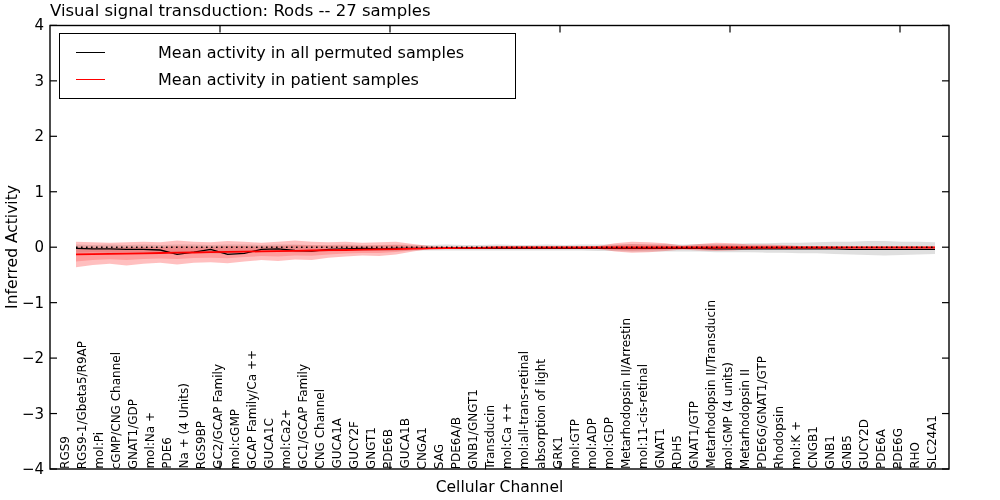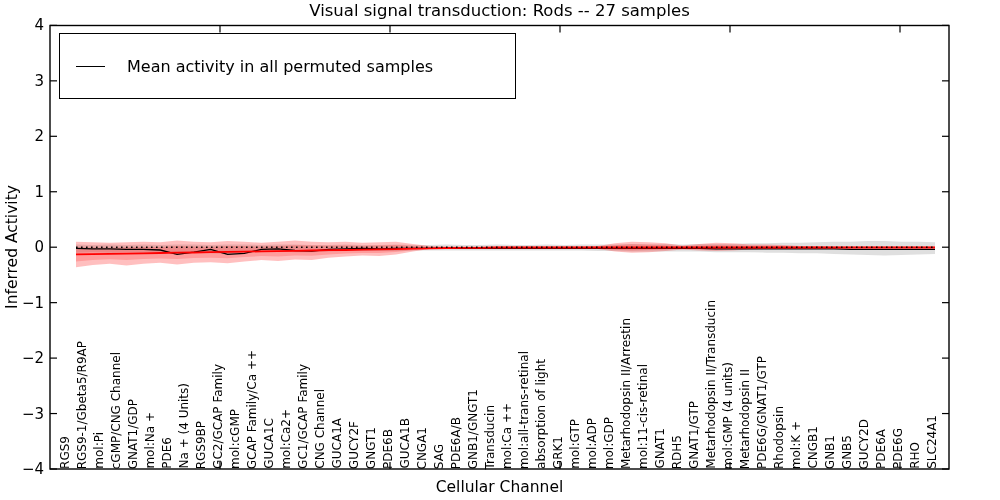--- a/index.html
+++ b/index.html
@@ -3,21 +3,21 @@
 <meta charset="utf-8">
 <style>
   html,body{margin:0;padding:0;}
   body{
     width:1000px;height:500px;background:#ffffff;position:relative;overflow:hidden;
     font-family:"DejaVu Sans","Liberation Sans",sans-serif;color:#000;
   }
   .fig{position:absolute;inset:0;width:1000px;height:500px;}
   svg.plot{position:absolute;left:0;top:0;}
   .chart-title{
-    position:absolute;top:1px;left:50px;width:899px;text-align:center;
+    position:absolute;top:1px;left:50px;width:899px;text-align:left;
     font-size:16.5px;white-space:nowrap;
   }
   .x-axis-label{
     position:absolute;top:478px;left:50px;width:899px;text-align:center;font-size:15.5px;
   }
   .y-axis-label{
     position:absolute;top:247px;left:12px;transform:translate(-50%,-50%) rotate(-90deg);
     font-size:15.5px;white-space:nowrap;
   }
   .ylab{
@@ -28,21 +28,21 @@
     font-size:12px;line-height:14.5px;white-space:nowrap;
   }
   .legend{
     position:absolute;left:59px;top:33px;width:457px;height:66px;background:#fff;
     border:1.6px solid #000;box-sizing:border-box;display:flex;flex-direction:column;
     justify-content:space-evenly;
   }
   .legend-row{display:flex;align-items:center;}
   .legend-line{display:inline-block;width:29px;height:0;border-top:1.7px solid #000;
     margin-left:16px;margin-right:22px;flex:0 0 auto;}
-  .legend-label{font-size:16px;white-space:nowrap;}
+  .legend-label{font-size:16px;white-space:nowrap;margin-left:31px;}
 </style>
 </head>
 <body>
 
 <div class="fig">
 
   <svg class="plot" id="plot-svg" width="1000" height="500" viewBox="0 0 1000 500">
     <g id="bands">
         <path d="M76.0,244.4L92.8,245.0L109.7,244.4L126.5,245.0L143.4,244.4L160.2,245.0L177.1,244.4L193.9,244.4L210.7,245.0L227.6,244.4L244.4,244.4L261.3,245.0L278.1,244.4L295.0,244.4L311.8,245.0L328.6,245.0L345.5,244.4L362.3,245.0L379.2,245.0L396.0,244.4L412.9,245.0L429.7,245.0L446.5,244.4L463.4,245.0L480.2,245.0L497.1,244.4L513.9,245.0L530.8,245.0L547.6,244.4L564.4,245.0L581.3,244.4L598.1,244.4L615.0,244.4L631.8,243.9L648.7,244.4L665.5,243.9L682.3,244.4L699.2,243.9L716.0,243.9L732.9,243.9L749.7,243.3L766.6,243.3L783.4,242.8L800.2,242.8L817.1,242.2L833.9,241.7L850.8,241.7L867.6,241.1L884.5,241.1L901.3,241.7L918.1,241.7L935.0,242.2L935.0,253.9L918.1,254.4L901.3,255.0L884.5,255.5L867.6,255.0L850.8,254.4L833.9,253.9L817.1,253.3L800.2,253.3L783.4,252.7L766.6,252.7L749.7,252.2L732.9,252.2L716.0,252.2L699.2,251.6L682.3,251.6L665.5,251.6L648.7,251.6L631.8,251.6L615.0,251.1L598.1,251.1L581.3,250.5L564.4,250.5L547.6,250.5L530.8,250.5L513.9,250.5L497.1,250.5L480.2,250.5L463.4,250.5L446.5,250.5L429.7,250.5L412.9,250.5L396.0,251.1L379.2,251.1L362.3,251.1L345.5,251.1L328.6,251.6L311.8,252.2L295.0,252.2L278.1,251.6L261.3,251.6L244.4,252.7L227.6,253.9L210.7,253.3L193.9,252.7L177.1,253.9L160.2,252.2L143.4,252.7L126.5,252.2L109.7,252.7L92.8,252.2L76.0,252.7Z" fill="#aaaaaa" fill-opacity="0.38"></path>
         <path d="M76.0,241.7L92.8,242.2L109.7,242.8L126.5,242.2L143.4,241.7L160.2,242.2L177.1,240.5L193.9,241.7L210.7,242.2L227.6,241.1L244.4,241.7L261.3,242.8L278.1,241.7L295.0,240.5L311.8,241.7L328.6,242.2L345.5,241.7L362.3,242.8L379.2,242.2L396.0,241.7L412.9,243.9L429.7,246.1L446.5,246.6L463.4,246.6L480.2,246.6L497.1,246.6L513.9,246.6L530.8,246.6L547.6,246.6L564.4,246.6L581.3,246.6L598.1,246.1L615.0,243.3L631.8,241.7L648.7,242.2L665.5,243.3L682.3,245.5L699.2,243.9L716.0,242.8L732.9,243.3L749.7,244.4L766.6,244.4L783.4,245.0L800.2,246.1L817.1,246.1L833.9,246.6L850.8,246.6L867.6,246.6L884.5,246.6L901.3,246.6L918.1,246.6L935.0,246.6L935.0,248.3L918.1,248.3L901.3,248.3L884.5,248.3L867.6,248.3L850.8,248.3L833.9,248.3L817.1,248.3L800.2,248.3L783.4,248.9L766.6,248.9L749.7,249.4L732.9,250.5L716.0,251.1L699.2,250.5L682.3,249.4L665.5,251.1L648.7,252.2L631.8,252.7L615.0,251.6L598.1,248.9L581.3,248.3L564.4,248.3L547.6,248.3L530.8,248.3L513.9,248.3L497.1,248.3L480.2,248.3L463.4,248.3L446.5,248.3L429.7,248.9L412.9,251.6L396.0,254.4L379.2,256.1L362.3,255.5L345.5,256.6L328.6,257.7L311.8,260.0L295.0,259.4L278.1,261.1L261.3,260.0L244.4,261.6L227.6,263.3L210.7,262.2L193.9,262.7L177.1,264.4L160.2,262.7L143.4,263.8L126.5,265.5L109.7,263.8L92.8,264.9L76.0,267.2Z" fill="#ff0000" fill-opacity="0.25"></path>
@@ -154,15 +154,19 @@
       <div class="xlab" style="left: 891px;">PDE6G</div>
       <div class="xlab" style="left: 908px;">RHO</div>
       <div class="xlab" style="left: 925px;">SLC24A1</div>
     </div>
 
   <div class="legend">
     <div class="legend-row">
       <span class="legend-line" id="legend-line-0" style="border-top-color: rgb(0, 0, 0);"></span>
       <span class="legend-label">Mean activity in all permuted samples</span>
     </div>
+    <div class="legend-row">
+      <span class="legend-line" id="legend-line-1" style="border-top-color: rgb(255, 0, 0);"></span>
+      <span class="legend-label">Mean activity in patient samples</span>
+    </div>
   </div>
 
 </div>
 
 </body></html>

